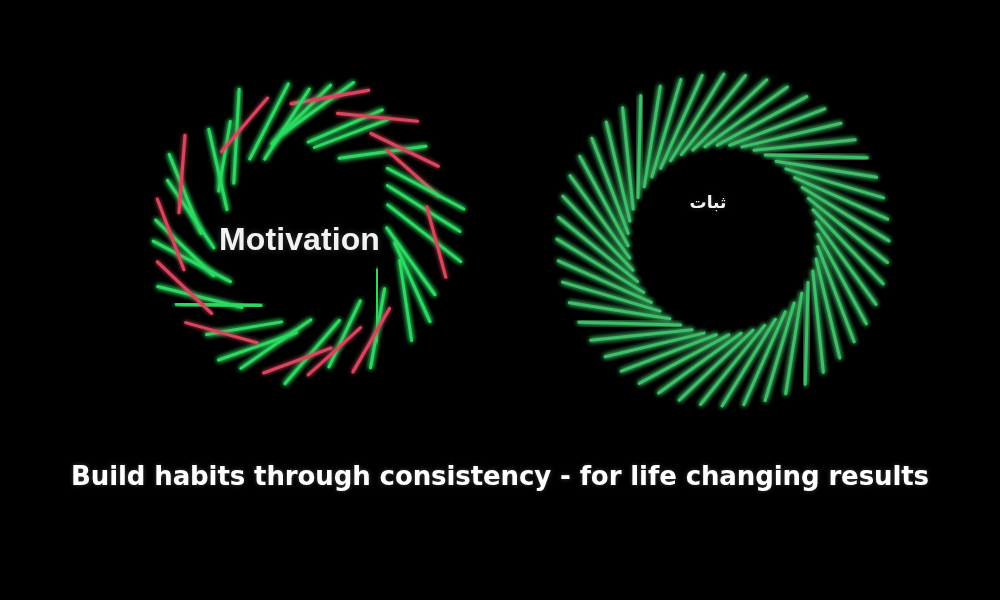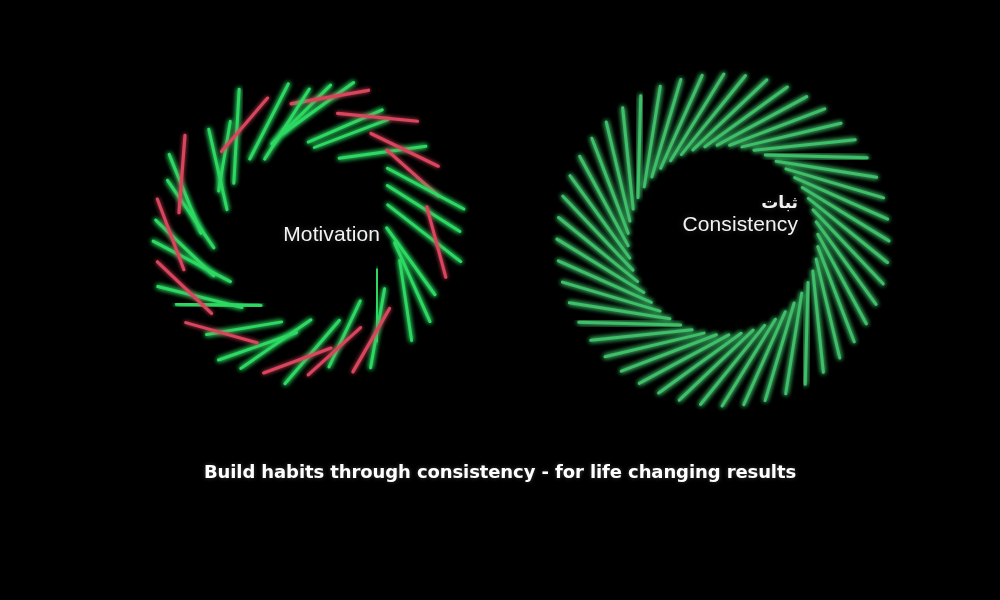--- a/index.html
+++ b/index.html
@@ -31,26 +31,25 @@
   }
   .label-group {
     position: absolute;
     text-align: right;
     line-height: 1.02;
     user-select: none;
   }
   .label-en {
     color: #f2f2f2;
     font-family: "Liberation Sans", sans-serif;
-    font-weight: 400;
-    font-size: 21px;
+    font-weight: 700;
+    font-size: 32px;
     letter-spacing: 0.1px;
     white-space: nowrap;
     text-shadow: 0 0 6px rgba(255,255,255,0.20);
-    padding-left: 20px;
   }
   .label-fa {
     color: #f2f2f2;
     font-family: "DejaVu Sans", sans-serif;
     font-weight: 700;
     font-size: 17px;
     direction: rtl;
     white-space: nowrap;
     text-shadow: 0 0 5px rgba(255,255,255,0.18);
   }
@@ -58,31 +57,31 @@
     left: 175px;
     top: 223px;
     width: 205px;
   }
   #label-motivation .label-fa { margin-top: 3px; }
   #label-consistency {
     left: 618px;
     top: 194px;
     width: 180px;
   }
-  #label-consistency .label-fa { margin-bottom: 2px; }
+  #label-consistency .label-fa { margin-bottom: 17px; text-align: center; }
   #caption {
     position: absolute;
     left: 0;
     top: 461px;
     width: 1000px;
     text-align: center;
     color: #ffffff;
     font-family: "DejaVu Sans", sans-serif;
     font-weight: 700;
-    font-size: 18px;
+    font-size: 26px;
     letter-spacing: -0.1px;
     white-space: nowrap;
     text-shadow: 0 0 4px rgba(255,255,255,0.25);
     user-select: none;
   }
 </style>
 </head>
 <body>
 
 <div id="stage">
@@ -200,18 +199,17 @@
         <line x1="670.57" y1="160.78" x2="723.87" y2="74.00" stroke="#3fbf6a" stroke-width="3" stroke-linecap="round" filter="url(#glowGreen)"></line>
       </g>
   </svg>
 
   <div class="label-group" id="label-motivation">
     <div class="label-en">Motivation</div>
   </div>
 
   <div class="label-group" id="label-consistency">
     <div class="label-fa">ثبات</div>
-    <div class="label-en">Consistency</div>
   </div>
 
   <div id="caption">Build habits through consistency - for life changing results</div>
 
 </div>
 
 </body></html>

